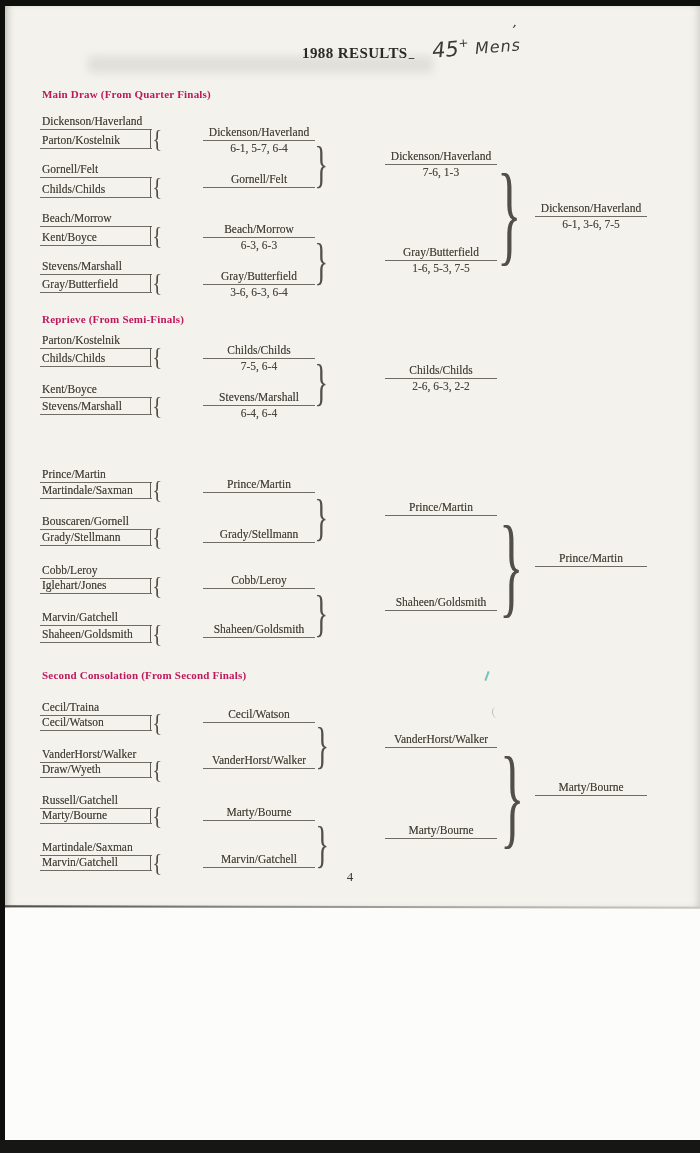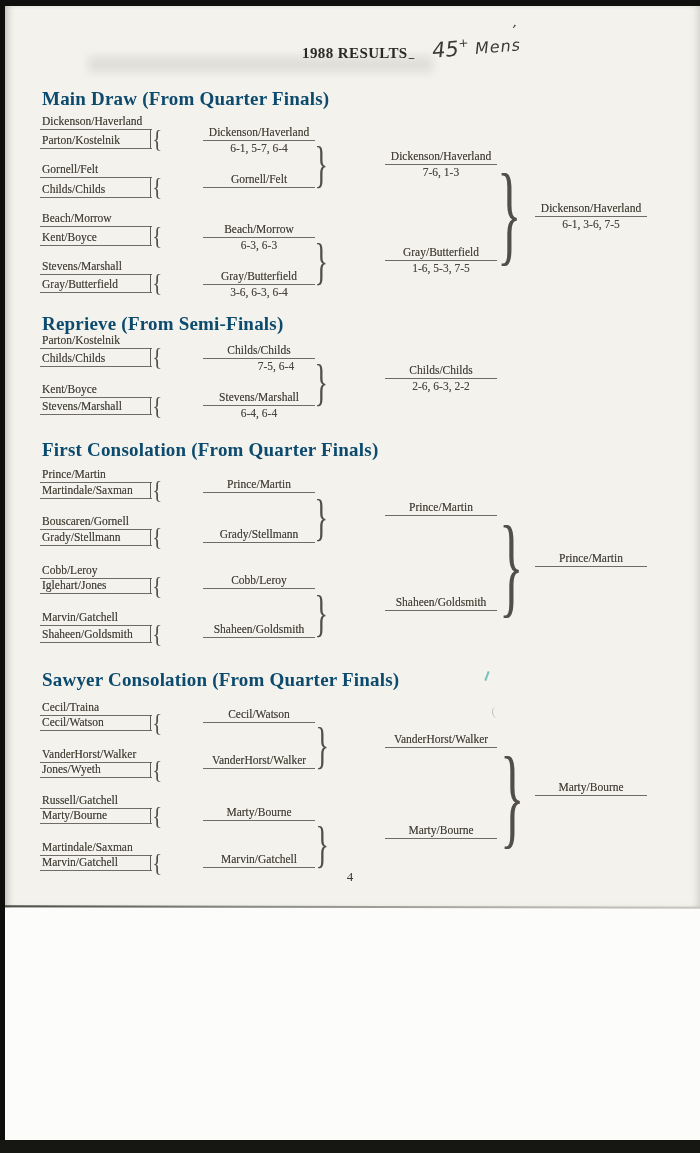--- a/index.html
+++ b/index.html
@@ -9,21 +9,21 @@
            box-shadow: inset 6px 0 9px -5px rgba(40,38,30,.35), inset -5px 0 8px -4px rgba(40,38,30,.22); }
   .below-paper { position:absolute; left:5px; top:908px; width:695px; height:232px; background:#fcfcfa; }
   .edge-top { position:absolute; left:0; top:0; width:700px; height:6px; background:#0e0e0c; }
   .edge-left { position:absolute; left:0; top:0; width:5px; height:1153px; background:#0e0e0c; }
   .edge-bottom { position:absolute; left:0; top:1140px; width:700px; height:13px; background:#161612; }
   .paper-edge-line { position:absolute; left:0px; top:906px; width:700px; height:2px;
            background:linear-gradient(to right,#4a4a46,#8a8a84 35%,#b5b4ac 75%,#c9c8c0); transform:rotate(.12deg); }
   .bleed { position:absolute; left:88px; top:56px; width:345px; height:17px; background:rgba(118,116,106,.14);
            filter:blur(4px); border-radius:4px; }
 
-  .h   { position:absolute; font-weight:bold; font-size:19px; color:#0c4a6e; white-space:nowrap; letter-spacing:.2px; }
+  .h   { position:absolute; font-weight:bold; font-size:11px; color:#be185d; white-space:nowrap; letter-spacing:.2px; }
   .ttl { position:absolute; font-weight:bold; font-size:15px; color:#2b2a25; letter-spacing:.4px; white-space:nowrap; }
   .hw  { position:absolute; font-family:"DejaVu Sans", sans-serif; font-style:italic; color:#3c3b33;
          transform:rotate(-5deg); white-space:nowrap; }
   .hw .n1 { font-size:21px; }
   .hw .pl { font-size:12px; vertical-align:8px; }
   .hw .wd { font-size:16px; margin-left:6px; letter-spacing:1px; }
   .hw .ap { position:absolute; top:-10px; right:4px; font-size:14px; transform:rotate(12deg); }
   .hw-dash { position:absolute; font-family:"DejaVu Sans", sans-serif; color:#4a4941; font-size:14px; }
 
   .nm,.nc { position:absolute; height:15px; line-height:15px; font-size:11.5px; white-space:nowrap;
@@ -125,31 +125,30 @@
     </div>
 
   <div class="nm" style="left:40px;top:382px">Kent/Boyce</div>
   <div class="nm" style="left:40px;top:399px">Stevens/Marshall</div>
   <div class="vln" style="left:150px;top:397px;height:17px"></div>
   <div class="br br-s" style="left:150px;top:395px;height:21px;width:14px">
       <span>{</span>
     </div>
 
   <div class="nc" style="left:203px;top:343px">Childs/Childs</div>
-  <div class="scr" style="left:220px;top:360px">7-5, 6-4</div>
+  <div class="scr" style="left:203px;top:360px">7-5, 6-4</div>
   <div class="nc" style="left:203px;top:390px">Stevens/Marshall</div>
   <div class="scr" style="left:203px;top:407px">6-4, 6-4</div>
   <div class="br br-m" style="left:313px;top:358px;height:47px;width:16px">
       <span>}</span>
     </div>
 
   <div class="nc" style="left:385px;top:363px">Childs/Childs</div>
   <div class="scr" style="left:385px;top:380px">2-6, 6-3, 2-2</div>
 
-  <div class="h" style="left:42px;top:439px">First Consolation (From Quarter Finals)</div>
 
   <div class="nm" style="left:40px;top:467px">Prince/Martin</div>
   <div class="nm" style="left:40px;top:483px">Martindale/Saxman</div>
   <div class="vln" style="left:150px;top:482px;height:16px"></div>
   <div class="br br-s" style="left:150px;top:480px;height:20px;width:14px">
       <span>{</span>
     </div>
 
   <div class="nm" style="left:40px;top:514px">Bouscaren/Gornell</div>
   <div class="nm" style="left:40px;top:530px">Grady/Stellmann</div>
@@ -184,31 +183,31 @@
     </div>
 
   <div class="nc" style="left:385px;top:500px">Prince/Martin</div>
   <div class="nc" style="left:385px;top:595px">Shaheen/Goldsmith</div>
   <div class="br br-l" style="left:500px;top:512px;height:106px;width:22px">
       <span>}</span>
     </div>
 
   <div class="nc" style="left:535px;top:551px">Prince/Martin</div>
 
-  <div class="h" style="left:42px;top:669px">Sawyer Consolation (From Quarter Finals)</div>
+  <div class="h" style="left:42px;top:669px">Second Consolation (From Second Finals)</div>
 
   <div class="nm" style="left:40px;top:700px">Cecil/Traina</div>
   <div class="nm" style="left:40px;top:715px">Cecil/Watson</div>
   <div class="vln" style="left:150px;top:715px;height:15px"></div>
   <div class="br br-s" style="left:150px;top:713px;height:19px;width:14px">
       <span>{</span>
     </div>
 
   <div class="nm" style="left:40px;top:747px">VanderHorst/Walker</div>
-  <div class="nm" style="left:40px;top:762px">Jones/Wyeth</div>
+  <div class="nm" style="left:40px;top:762px">Draw/Wyeth</div>
   <div class="vln" style="left:150px;top:762px;height:15px"></div>
   <div class="br br-s" style="left:150px;top:760px;height:19px;width:14px">
       <span>{</span>
     </div>
 
   <div class="nm" style="left:40px;top:793px">Russell/Gatchell</div>
   <div class="nm" style="left:40px;top:808px">Marty/Bourne</div>
   <div class="vln" style="left:150px;top:808px;height:15px"></div>
   <div class="br br-s" style="left:150px;top:806px;height:19px;width:14px">
       <span>{</span>

